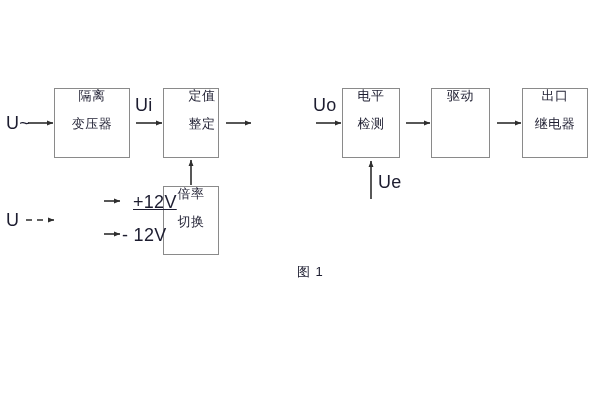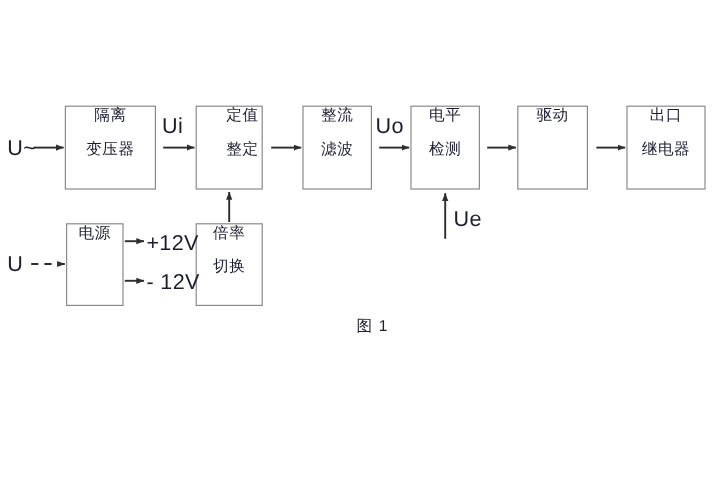--- a/index.html
+++ b/index.html
@@ -104,53 +104,46 @@
   <div class="block two-line" style="left:54px; top:88px; width:76px; height:70px;">
     <span class="ln">隔离</span>
     <span class="ln">变压器</span>
   </div>
 
   <div class="block two-line" style="left:163px; top:88px; width:56px; height:70px;padding-left:22px;">
     <span class="ln">定值</span>
     <span class="ln">整定</span>
   </div>
 
-  <div class="block two-line" style="left:252px; top:88px; width:58px; height:70px;">
-    <span class="ln">整流</span>
-    <span class="ln">滤波</span>
-  </div>
 
   <div class="block two-line" style="left:342px; top:88px; width:58px; height:70px;">
     <span class="ln">电平</span>
     <span class="ln">检测</span>
   </div>
 
   <div class="block" style="left:431px; top:88px; width:59px; height:70px;">
     <span class="ln">驱动</span>
   </div>
 
   <div class="block two-line" style="left:522px; top:88px; width:66px; height:70px;">
     <span class="ln">出口</span>
     <span class="ln">继电器</span>
   </div>
 
-  <div class="block" style="left:55px; top:186px; width:48px; height:69px;">
-    <span class="ln">电源</span>
-  </div>
 
   <div class="block two-line" style="left:163px; top:186px; width:56px; height:69px;">
     <span class="ln">倍率</span>
     <span class="ln">切换</span>
   </div>
 
 
   <div class="sig" style="left:6px; top:113px;">U~</div>
   <div class="sig" style="left:6px; top:210px;">U</div>
 
   <div class="sig" style="left:135px; top:95px;">Ui</div>
   <div class="sig" style="left:313px; top:95px;">Uo</div>
   <div class="sig" style="left:378px; top:172px;">Ue</div>
-  <div class="sig" style="left:122px; top:192px;">+12V</div>
+  <div class="sig" style="left:133px; top:192px;text-decoration:underline;">+12V</div>
   <div class="sig" style="left:122px; top:225px;">- 12V</div>
 
   <div class="caption" style="left:297px; top:263px;">图 1</div>
 
 </div>
 
 </body></html>

